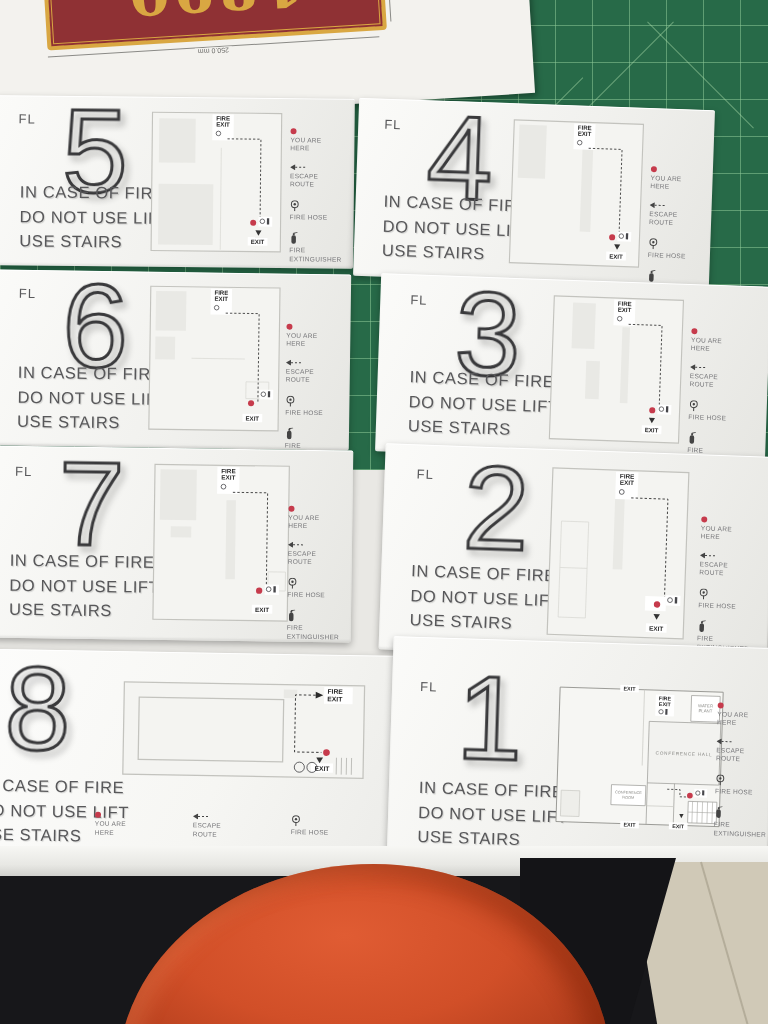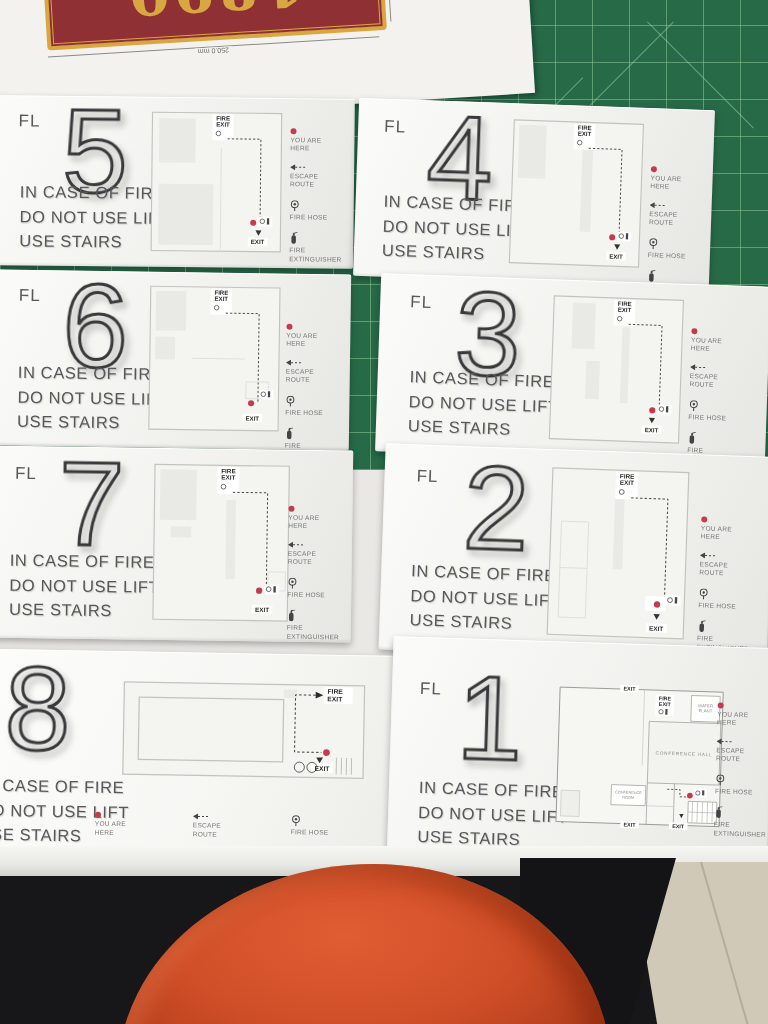--- a/index.html
+++ b/index.html
@@ -24,21 +24,21 @@
     transform:rotate(180deg);letter-spacing:4px;}
   .dim{position:absolute;color:#6b6b68;font-size:7px;}
   .dim-h{left:72px;top:116px;width:332px;border-top:1px solid #8a8a86;text-align:center;}
   .dim-h span{display:inline-block;transform:rotate(180deg);background:#f3f2ee;padding:0 3px;}
   .dim-v{left:416px;top:10px;height:92px;border-left:1px solid #8a8a86;}
 
   
   .sign{position:absolute;border-radius:2px;overflow:hidden;
     background:linear-gradient(115deg,#fbfbf9 0%,#f1f1ee 55%,#e6e6e2 100%);
     box-shadow:0 3px 7px rgba(0,0,0,.30), inset 0 -2px 2px rgba(0,0,0,.07), inset 0 1px 0 #ffffff;}
-  .fl{position:absolute;font-size:17px;letter-spacing:1px;color:#5a5a5c;}
+  .fl{position:absolute;font-size:13px;letter-spacing:1px;color:#5a5a5c;}
   .num{position:absolute;font-size:118px;line-height:1;color:transparent;
     -webkit-text-stroke:3px #39393b;filter:drop-shadow(4px 5px 3px rgba(0,0,0,.30));}
   .warning{position:absolute;color:#58585a;font-size:16.5px;line-height:1.5;letter-spacing:.6px;
     text-shadow:1px 1px 1px rgba(0,0,0,.15);}
   .plan{position:absolute;}
   .wall{fill:#f4f4f1;stroke:#c3c3be;stroke-width:1.5;}
   .room{fill:#e9e9e5;stroke:none;}
   .roomline{stroke:#dadad5;stroke-width:1;fill:none;}
   .route{fill:none;stroke:#2e2e2e;stroke-width:1.1;stroke-dasharray:3,2.6;}
   .badge{fill:#ffffff;}

